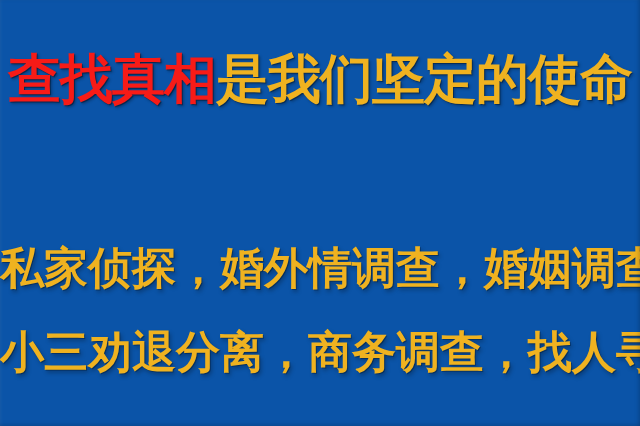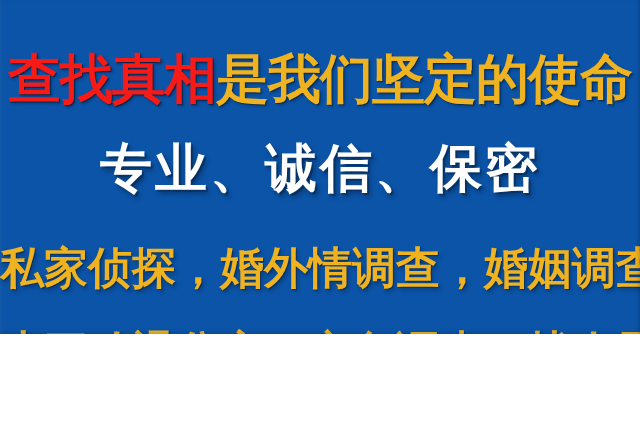--- a/index.html
+++ b/index.html
@@ -4,21 +4,21 @@
 <style>
   html, body {
     margin: 0;
     padding: 0;
     background: #ffffff;
   }
 
   #banner {
     position: relative;
     width: 640px;
-    height: 334px;
+    height: 426px;
     overflow: hidden;
     background: #0b54a8;
     font-family: "DejaVu Sans", "Liberation Sans", sans-serif;
     box-sizing: border-box;
   }
 
   
   #banner::after {
     content: "";
     position: absolute;
@@ -89,19 +89,18 @@
 </style>
 </head>
 <body>
 
 <div id="banner">
 
   <div class="line" id="headline">
     <span class="seg seg-red">查找真相</span><span class="seg seg-gold">是我们坚定的使命</span>
   </div>
 
-  <div class="line" id="slogan">专业、诚信、保密</div>
 
   <div class="line services" id="services-1">私家侦探，婚外情调查，婚姻调查，</div>
 
   <div class="line services" id="services-2">小三劝退分离，商务调查，找人寻人</div>
 
 </div>
 
 </body></html>

